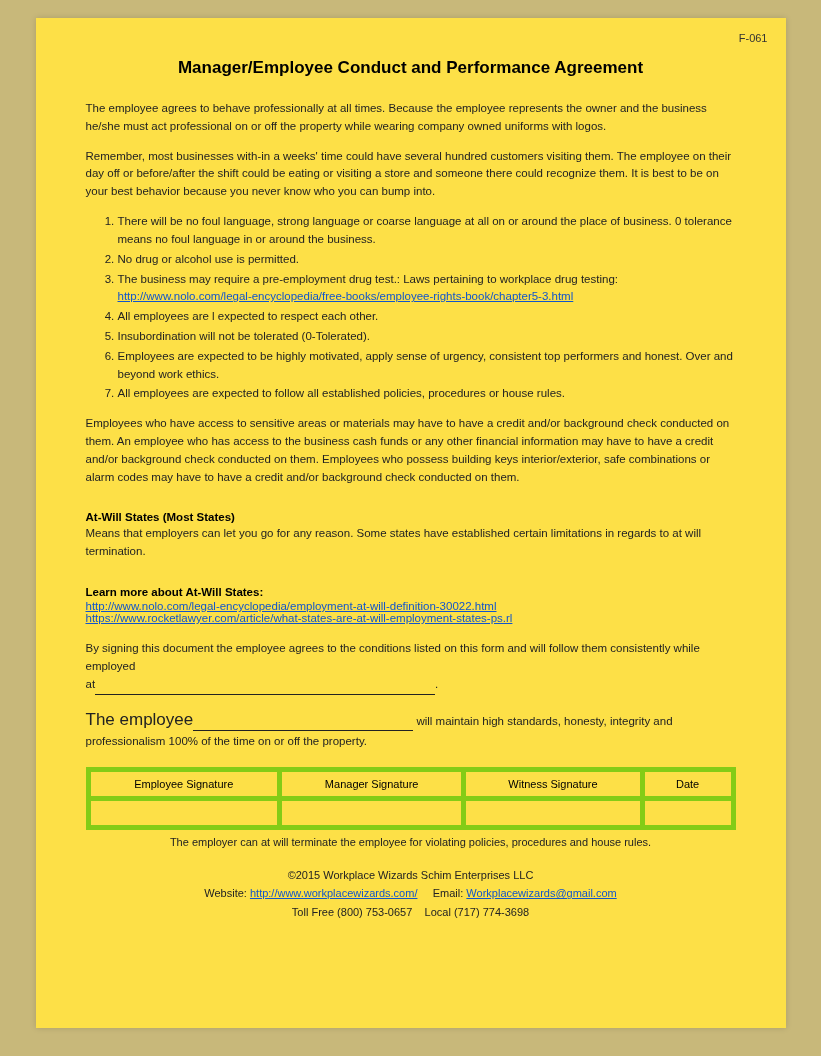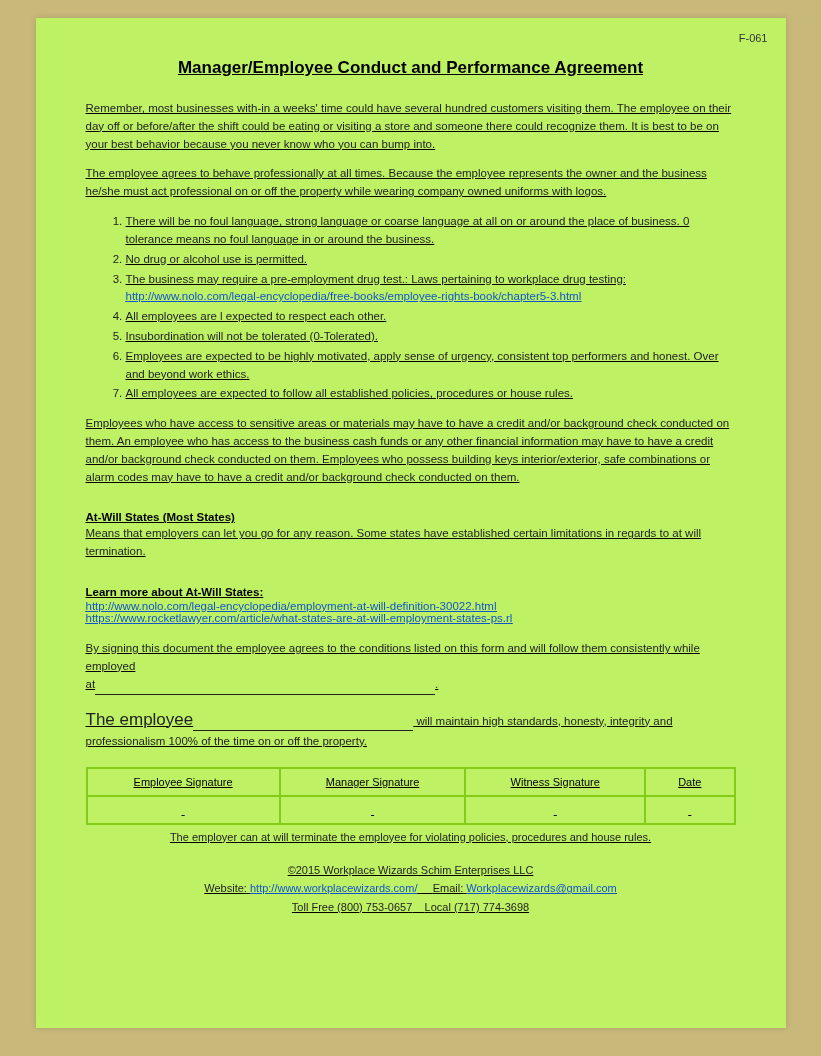--- a/index.html
+++ b/index.html
@@ -6,27 +6,26 @@
     body {
       background: #c8b87a;
       display: flex;
       justify-content: center;
       align-items: flex-start;
       min-height: 1056px;
       font-family: 'Times New Roman', Times, serif;
       padding: 18px;
     }
     .page {
-      background: #bef264;
+      background: #fde047;
       width: 750px;
       min-height: 1010px;
       padding: 30px 50px 30px 50px;
       position: relative;
       box-shadow: 0 0 6px rgba(0,0,0,0.15);
-      text-decoration: underline;
     }
     .form-id {
       position: absolute;
       top: 14px;
       right: 18px;
       font-size: 11px;
       font-family: Arial, sans-serif;
       color: #333;
     }
     .doc-title {
@@ -38,21 +37,21 @@
       margin-top: 10px;
     }
     .body-text {
       font-size: 11.5px;
       font-family: Arial, sans-serif;
       line-height: 1.55;
       color: #222;
       margin-bottom: 12px;
     }
     ol {
-      margin-left: 40px;
+      margin-left: 32px;
       margin-bottom: 12px;
     }
     ol li {
       font-size: 11.5px;
       font-family: Arial, sans-serif;
       line-height: 1.55;
       color: #222;
       margin-bottom: 2px;
     }
     a {
@@ -66,21 +65,21 @@
       margin-top: 25px;
       margin-bottom: 2px;
     }
     .signature-table {
       width: 100%;
       border-collapse: collapse;
       margin-top: 16px;
       margin-bottom: 6px;
     }
     .signature-table td, .signature-table th {
-      border: 2px solid #84cc16;
+      border: 5px solid #84cc16;
       padding: 6px 20px;
       font-size: 11px;
       font-family: Arial, sans-serif;
       text-align: center;
       min-height: 28px;
       height: 28px;
     }
     .signature-table .header-row td {
       font-weight: normal;
     }
@@ -116,23 +115,23 @@
   </style>
 </head>
 <body>
 
 <div class="page">
 
   <div class="form-id">F-061</div>
 
   <div class="doc-title">Manager/Employee Conduct and Performance Agreement</div>
 
+  <div class="body-text">The employee agrees to behave professionally at all times. Because the employee represents the owner and the business he/she must act professional on or off the property while wearing company owned uniforms with logos.</div>
+
   <div class="body-text">Remember, most businesses with-in a weeks' time could have several hundred customers visiting them. The employee on their day off or before/after the shift could be eating or visiting a store and someone there could recognize them. It is best to be on your best behavior because you never know who you can bump into.</div>
-
-  <div class="body-text">The employee agrees to behave professionally at all times. Because the employee represents the owner and the business he/she must act professional on or off the property while wearing company owned uniforms with logos.</div>
 
   <ol>
     <li><span>There will be no foul language, strong language or coarse language at all on or around the place of business. 0 tolerance means no foul language in or around the business.</span></li>
     <li><span>No drug or alcohol use is permitted.</span></li>
     <li>
       <span>The business may require a pre-employment drug test.:  Laws pertaining to workplace drug testing:</span>
       <a href="#">http://www.nolo.com/legal-encyclopedia/free-books/employee-rights-book/chapter5-3.html</a>
     </li>
     <li><span>All employees are l expected to respect each other.</span></li>
     <li><span>Insubordination will not be tolerated (0-Tolerated).</span></li>

